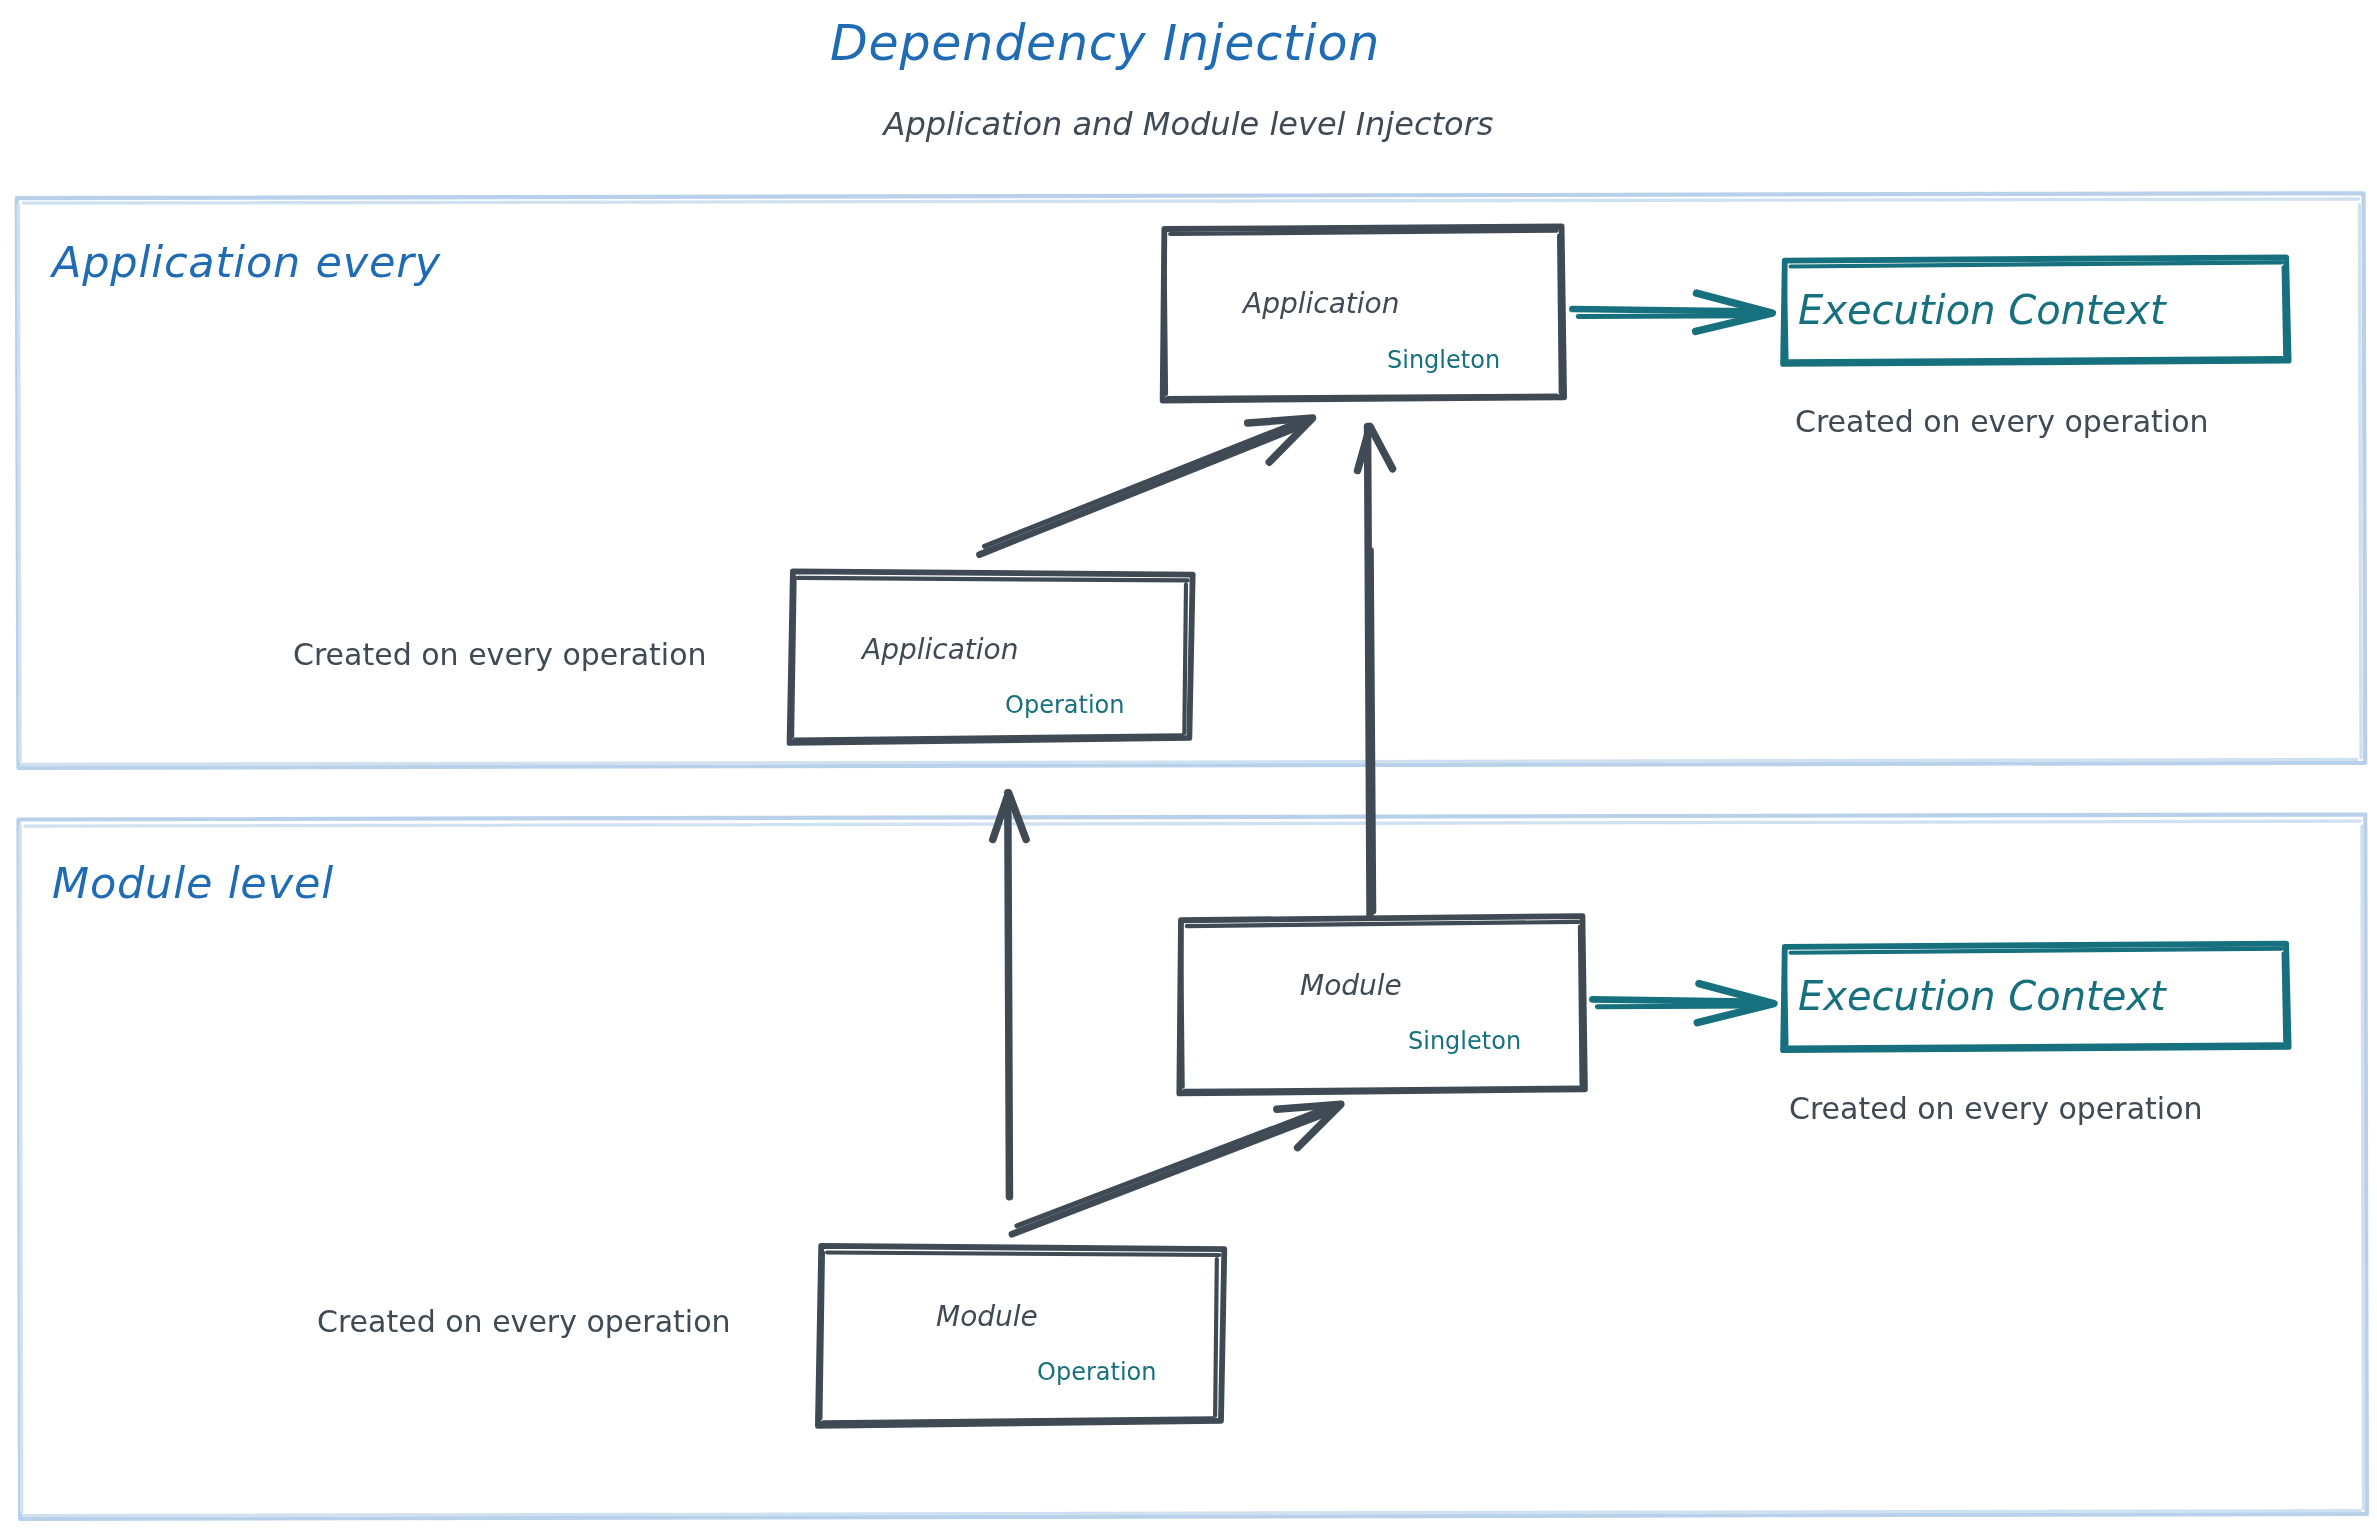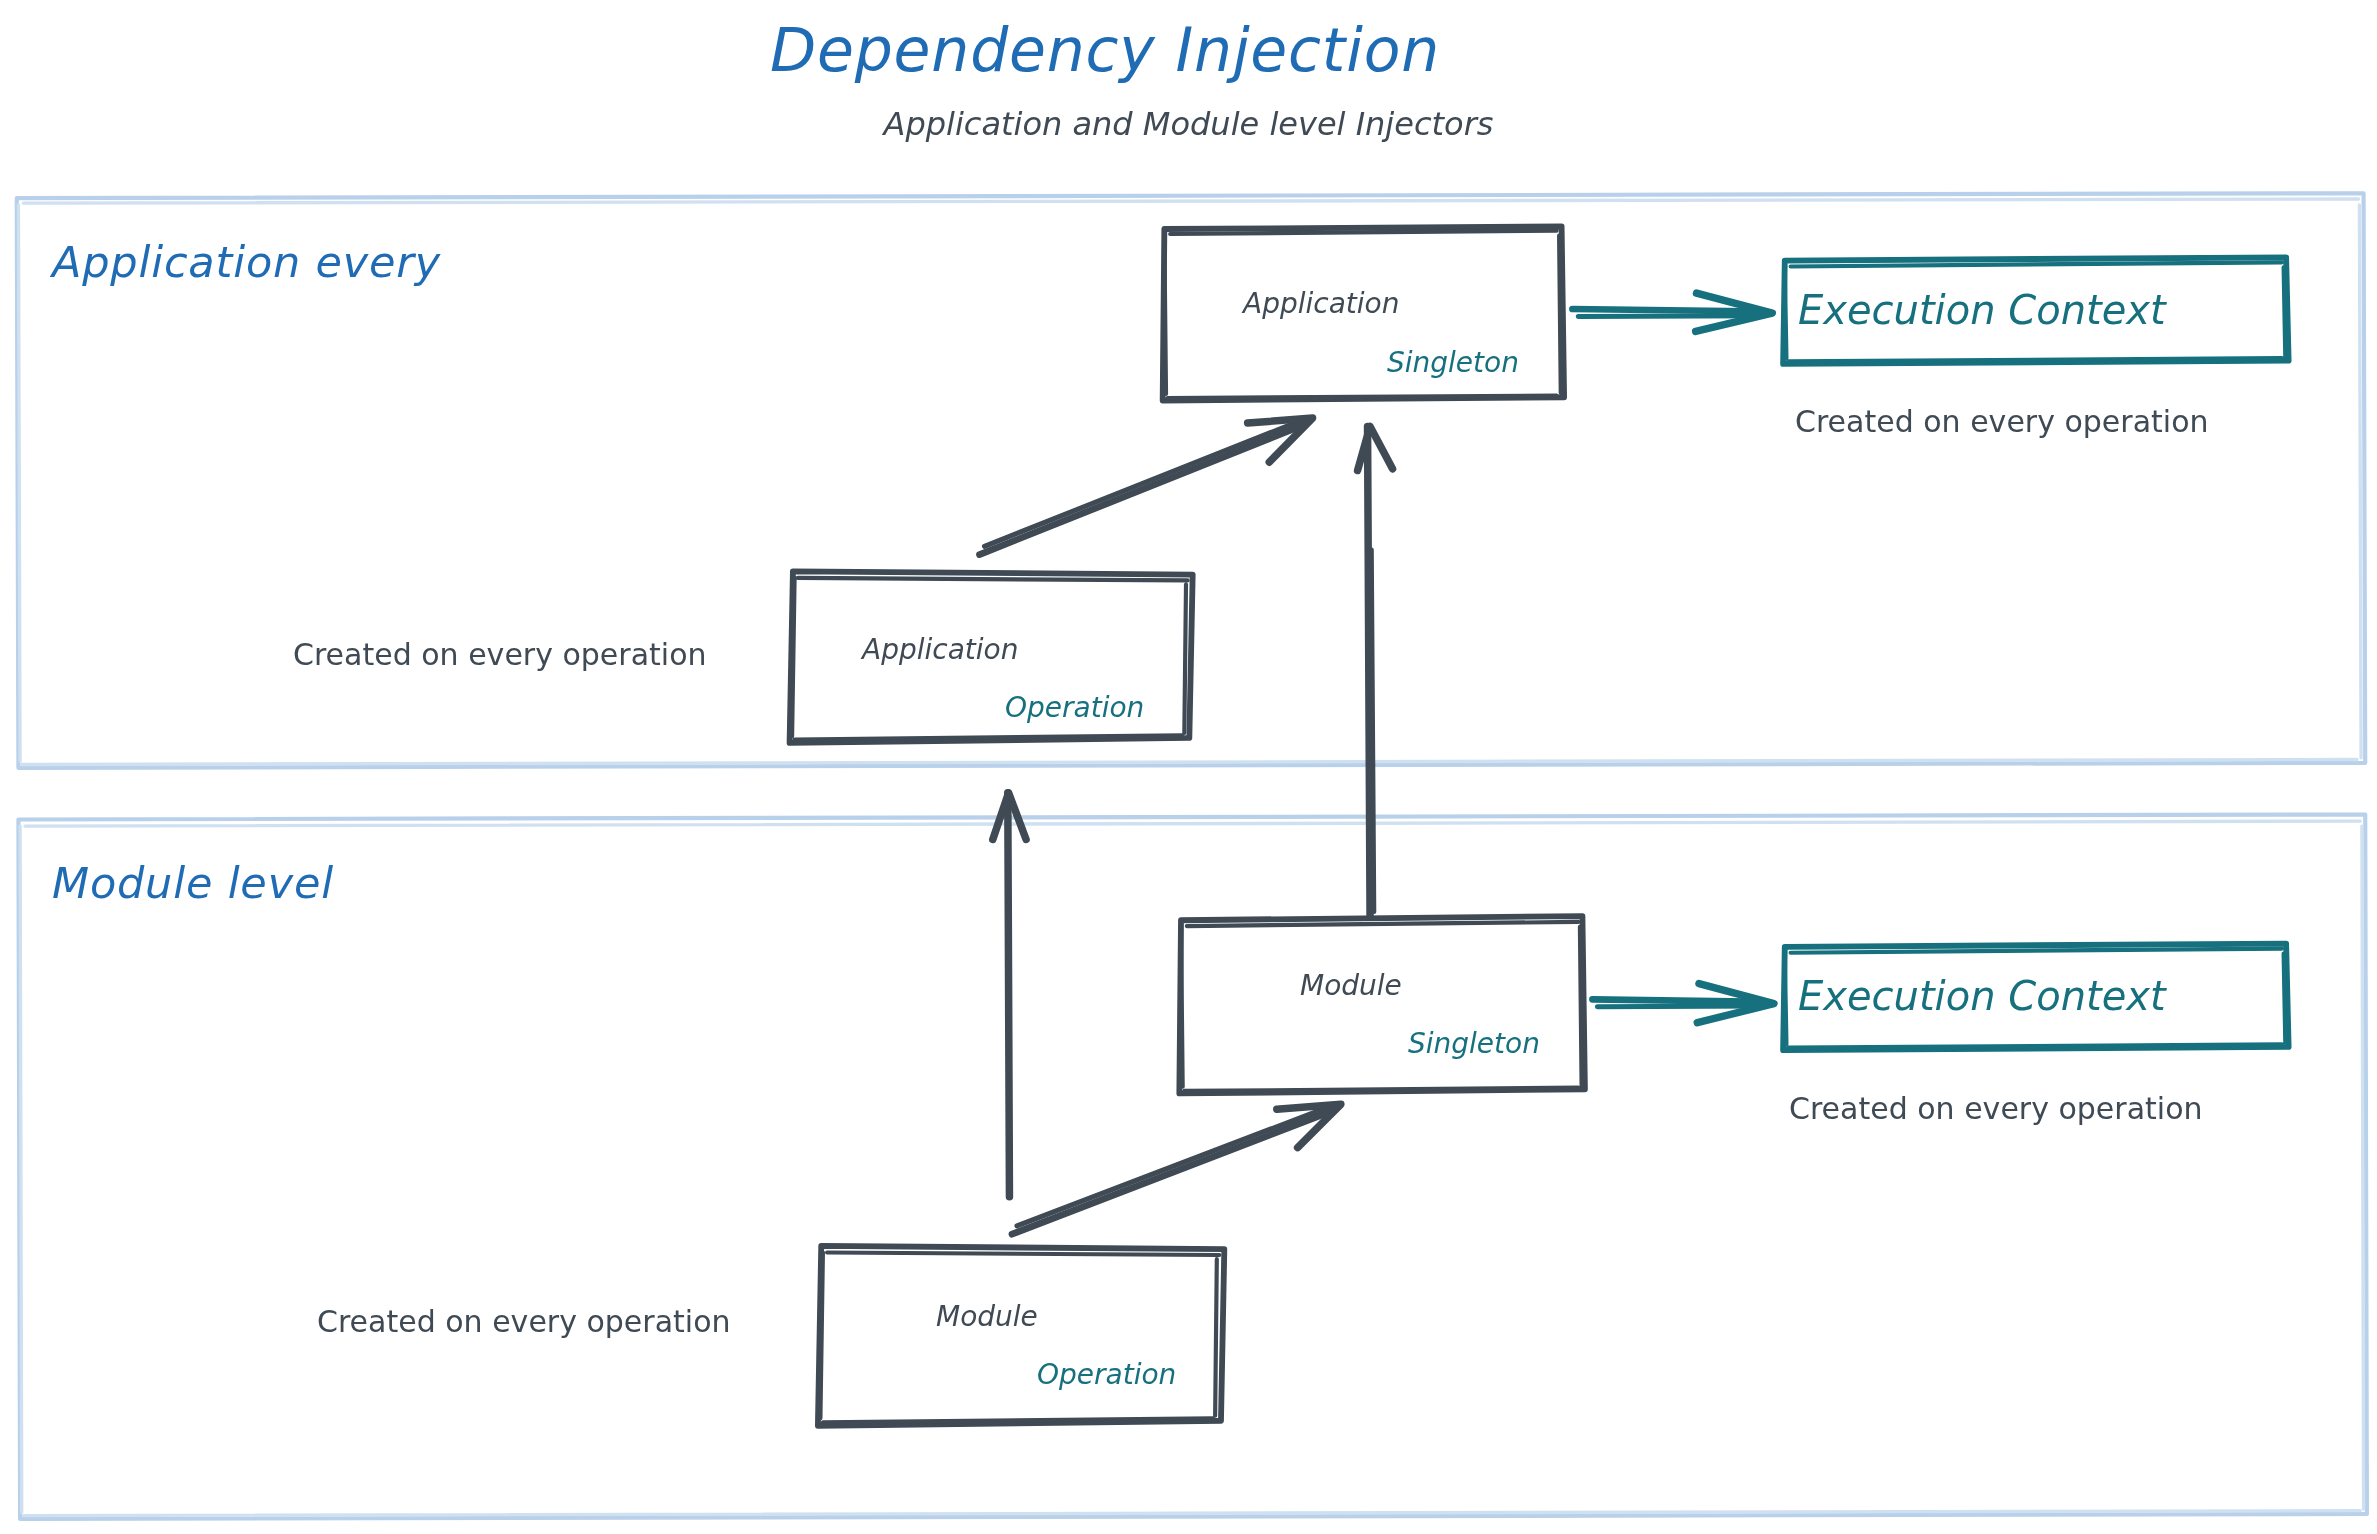--- a/index.html
+++ b/index.html
@@ -28,21 +28,21 @@
     position: absolute;
     white-space: nowrap;
     font-family: "DejaVu Sans", sans-serif;
   }
   
   #title {
     left: 0;
     top: 15px;
     width: 2210px;
     text-align: center;
-    font-size: 60px;
+    font-size: 49px;
     color: #1f6cb5;
     font-weight: 500;
     letter-spacing: 0.8px;
     font-style: italic;
   }
   #subtitle {
     left: 0;
     top: 105px;
     width: 2377px;
     text-align: center;
@@ -60,23 +60,22 @@
   #sec-app-title { left: 52px; top: 237px; }
   #sec-mod-title { left: 52px; top: 858px; }
 
   
   .box-main {
     font-size: 28px;
     color: #3f4a54;
     font-style: italic;
   }
   .box-sub {
-    font-size: 28px;
+    font-size: 24px;
     color: #17707e;
-    font-style: italic;
   }
   .ec-label {
     font-size: 40px;
     color: #17707e;
     font-style: italic;
   }
   .note {
     font-size: 30px;
     color: #3f4a54;
   }

